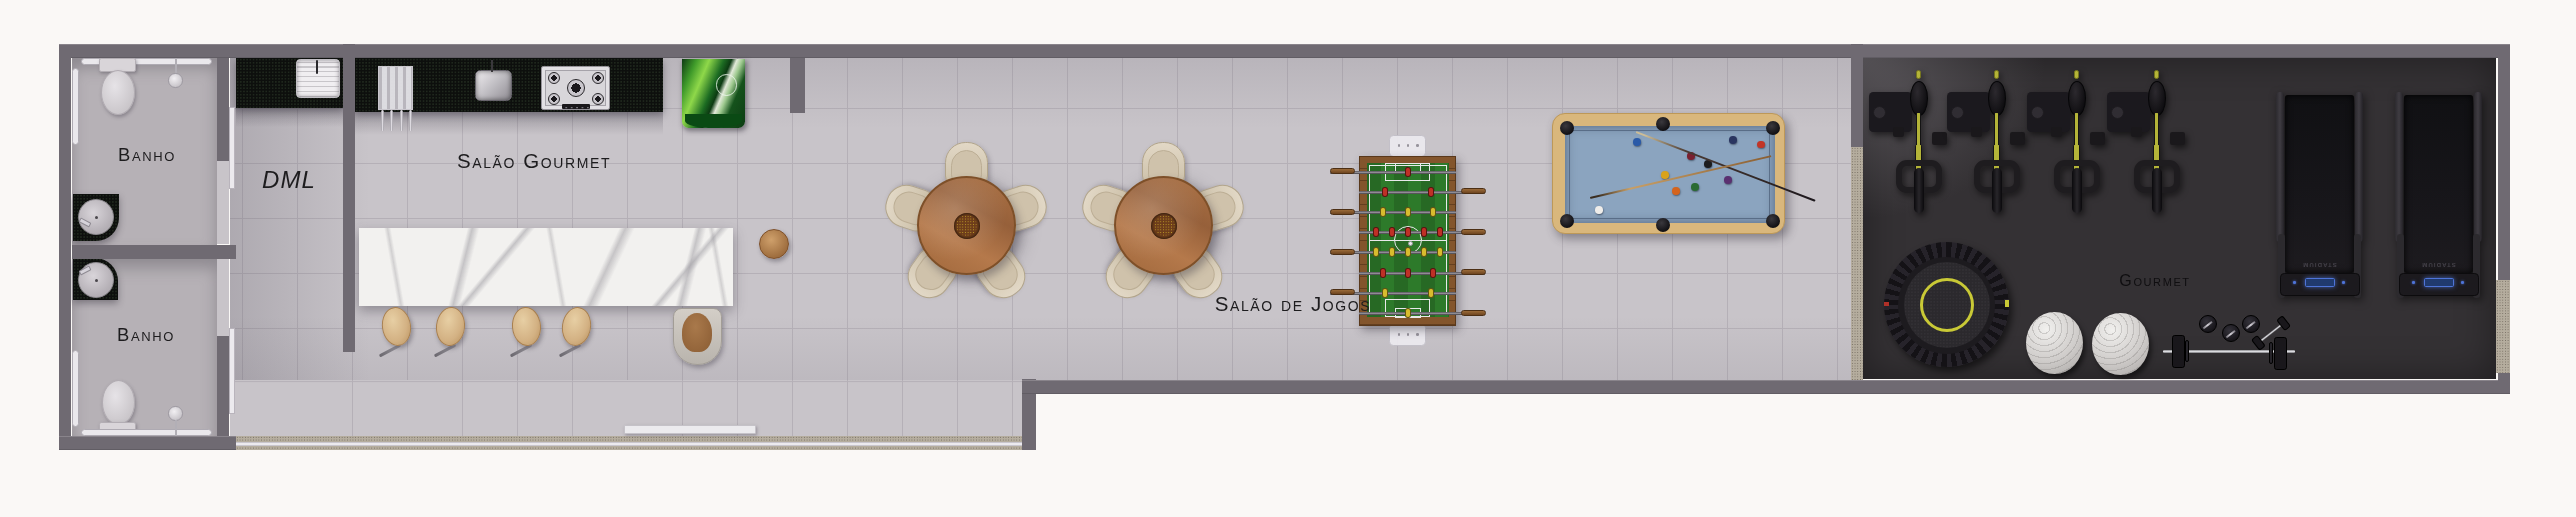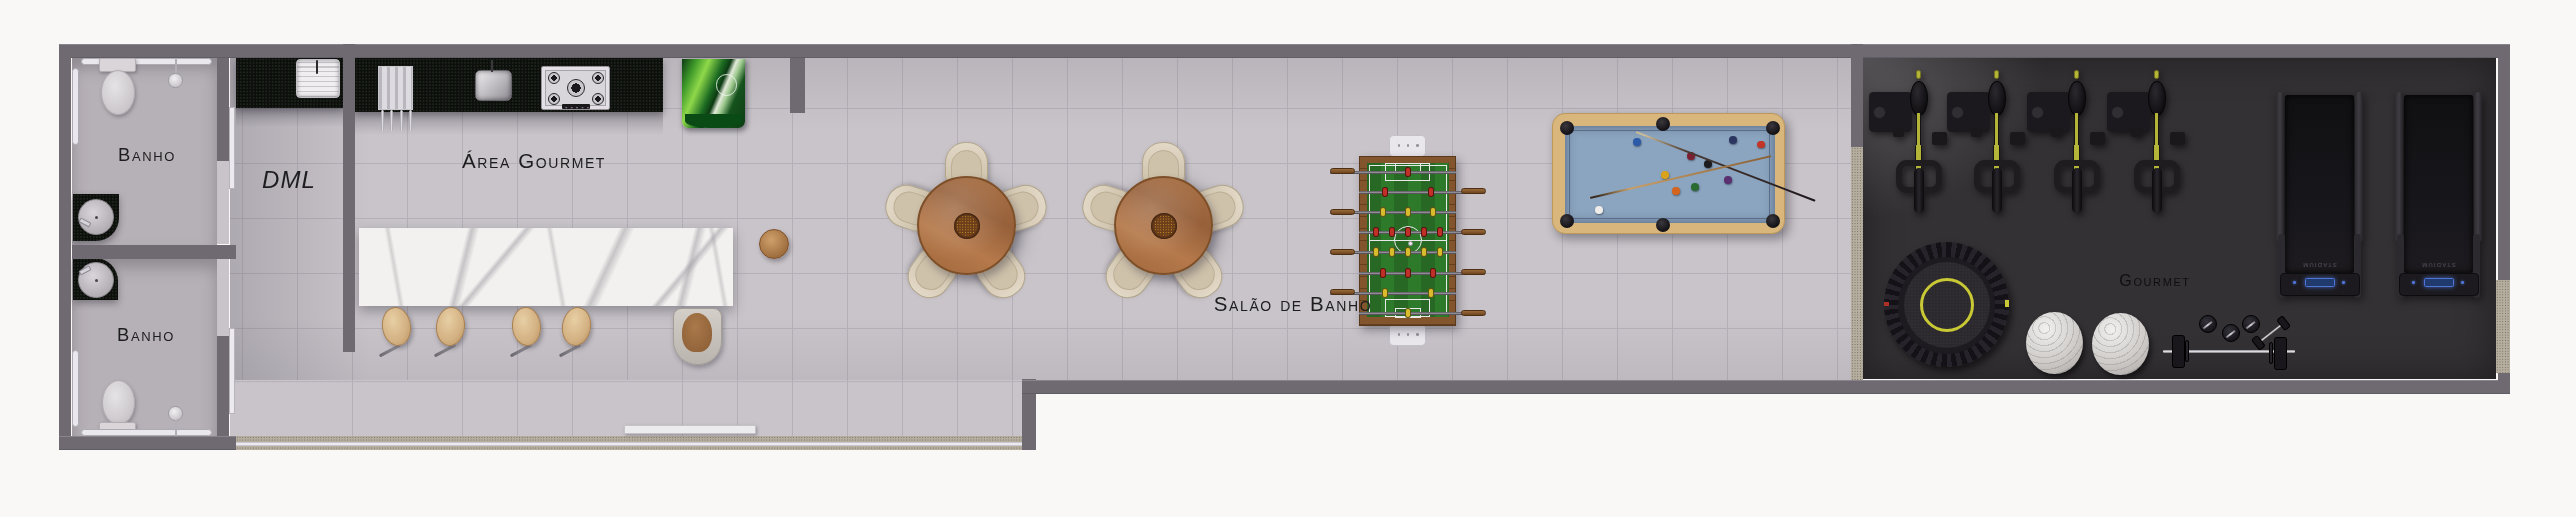--- a/index.html
+++ b/index.html
@@ -240,21 +240,21 @@
   <div class="footrest" style="left:509px;top:349px;width:24px;height:2.7px;transform:rotate(-28deg);"></div>
   <div class="footrest" style="left:558px;top:349px;width:24px;height:2.7px;transform:rotate(-28deg);"></div>
   <div class="stool" style="left:382px;top:307px;width:29px;height:39px;transform:rotate(-8deg);"></div>
   <div class="stool" style="left:436px;top:307px;width:29px;height:39px;transform:rotate(6deg);"></div>
   <div class="stool" style="left:512px;top:307px;width:29px;height:39px;transform:rotate(-5deg);"></div>
   <div class="stool" style="left:562px;top:307px;width:29px;height:39px;transform:rotate(8deg);"></div>
   <div class="sidechair" style="left:673px;top:308px;width:49px;height:57px;">
       <i></i>
     </div>
   <div class="roundtbl" style="left:759px;top:229px;width:30px;height:30px;"></div>
-  <div class="room-label" style="left:534px;top:161px;font-size:20.5px;">Área Gourmet</div>
+  <div class="room-label" style="left:534px;top:161px;font-size:20.5px;">Salão Gourmet</div>
 
   <div class="chair" style="left:945px;top:142px;width:43px;height:46px;">
       <i></i>
     </div>
   <div class="chair" style="left:1002px;top:184px;width:43px;height:46px;transform:rotate(72deg);">
       <i></i>
     </div>
   <div class="chair" style="left:981px;top:252px;width:43px;height:46px;transform:rotate(144deg);">
       <i></i>
     </div>
@@ -280,21 +280,21 @@
   <div class="chair" style="left:1107px;top:252px;width:43px;height:46px;transform:rotate(216deg);">
       <i></i>
     </div>
   <div class="chair" style="left:1084px;top:184px;width:43px;height:46px;transform:rotate(288deg);">
       <i></i>
     </div>
   <div class="dtable" style="left:1114px;top:176px;width:99px;height:99px;"></div>
   <div class="plantpot" style="left:1151px;top:213px;width:26px;height:26px;"></div>
   <div class="plant" style="left:1154px;top:215px;width:20.5px;height:20.5px;"></div>
 
-  <div class="room-label" style="left:1293px;top:304px;font-size:20.5px;">Salão de Banho</div>
+  <div class="room-label" style="left:1293px;top:304px;font-size:20.5px;">Salão de Jogos</div>
 
   <div class="fz" style="left:1330px;top:135px;width:156px;height:214px;">
     <div class="f-cap" style="left:59px;top:0;width:37px;height:21.6px;">
         <b style="left:7.6px;"></b>
         <b style="left:16.7px;"></b>
         <b style="left:26px;"></b>
       </div>
     <div class="f-cap" style="left:59px;top:188px;width:37px;height:23px;">
         <b style="left:7.6px;"></b>
         <b style="left:16.7px;"></b>

